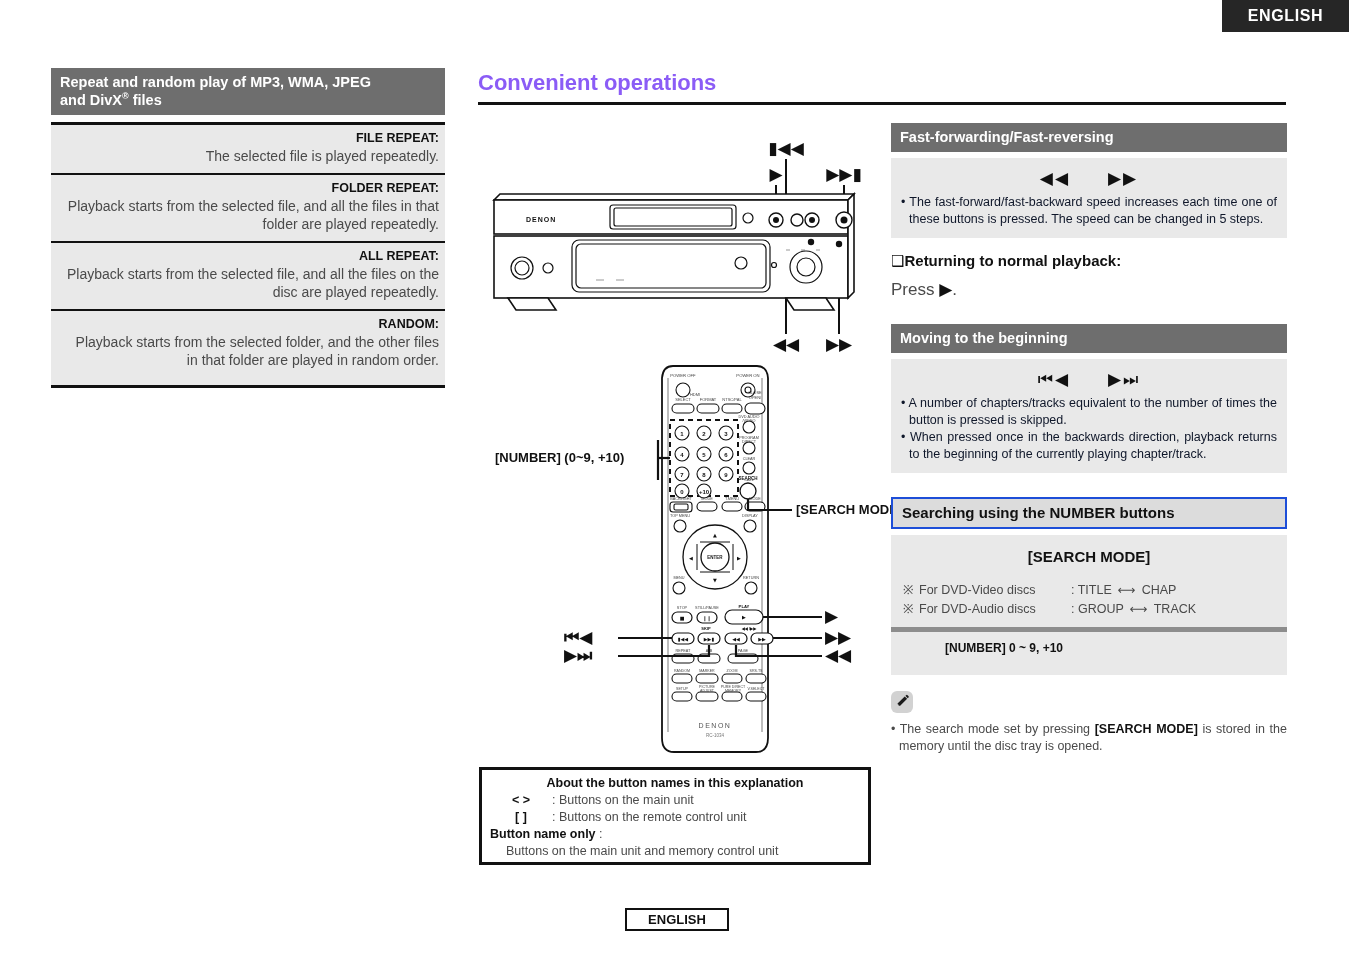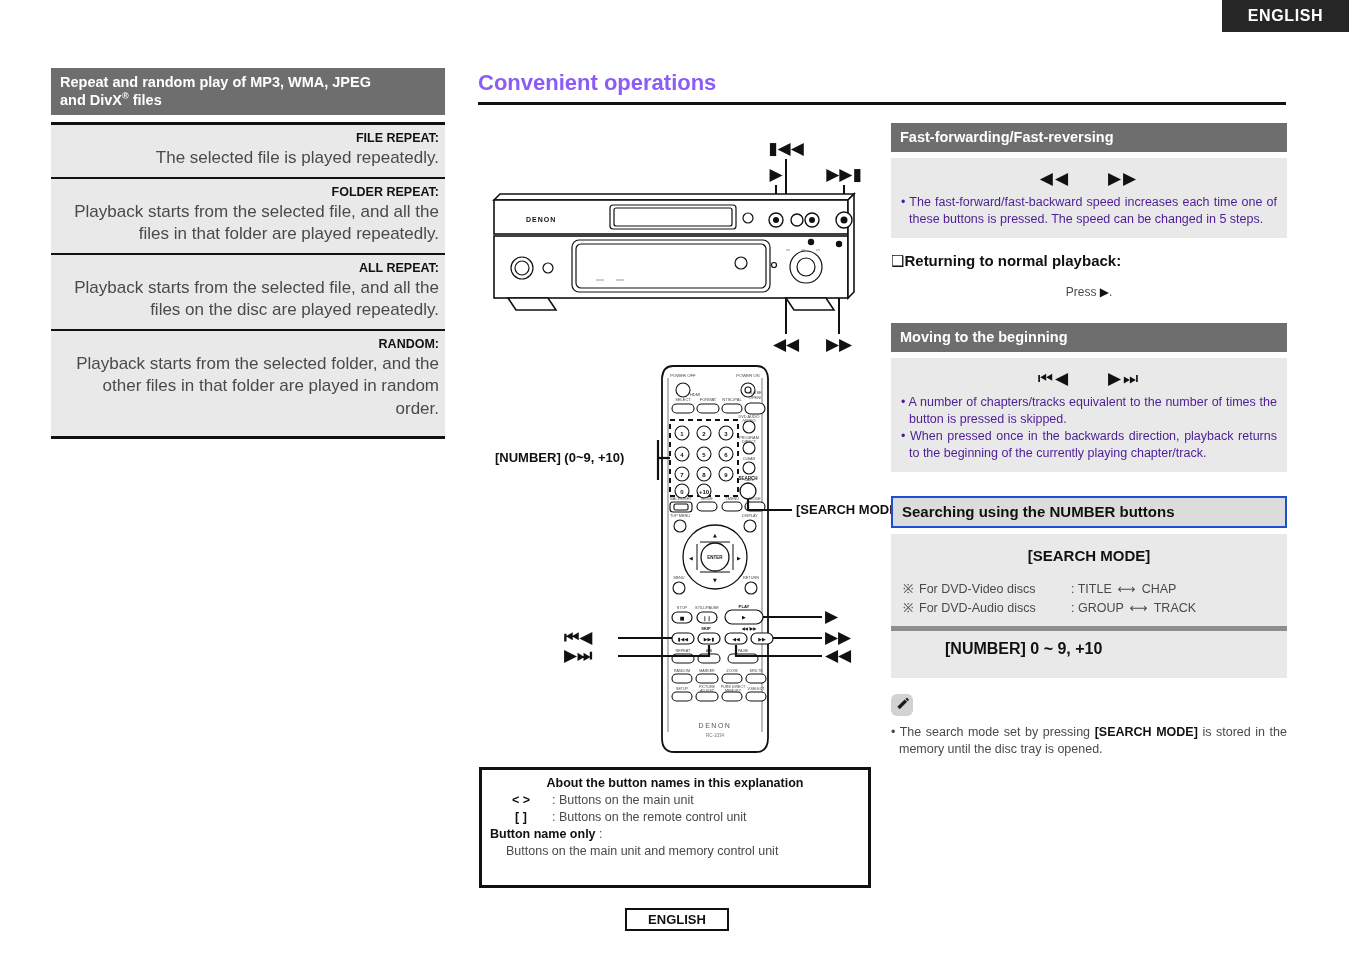--- a/index.html
+++ b/index.html
@@ -59,21 +59,21 @@
     padding: 5px 6px 7px 6px;
     border-top: 2px solid #111;
     text-align: right;
   }
   .repeat-item.first { border-top: 3px solid #111; }
   .repeat-term {
     font-size: 12.5px; font-weight: bold; color: #111;
     line-height: 1.35;
   }
   .repeat-desc {
-    font-size: 17px; color: #4a4a4a;
+    font-size: 14px; color: #4a4a4a;
     line-height: 1.33;
     padding-left: 6px;
   }
 
   
   .page-title {
     position: absolute; left: 478px; top: 70px;
     width: 808px;
     font-size: 22px; font-weight: bold; color: #8b5cf6;
     padding-bottom: 6px;
@@ -89,21 +89,21 @@
     white-space: nowrap;
   }
 
   
   .namebox {
     position: absolute; left: 479px; top: 767px;
     width: 392px;
     border: 3px solid #111;
     box-sizing: border-box;
     background: #fff;
-    padding: 6px 8px 24px;
+    padding: 6px 8px 1px;
   }
   .namebox-title {
     text-align: center; font-size: 12.5px; font-weight: bold; color: #111;
     margin-bottom: 2px;
   }
   .namebox-row { font-size: 12.5px; color: #4a4a4a; line-height: 1.35; display: flex; }
   .nb-sym { display:inline-block; width: 62px; text-align: center; color:#111; font-weight: bold;}
   .nb-only { font-size: 12.5px; font-weight: bold; color: #111; line-height:1.4;}
   .nb-last { font-size: 12.5px; color:#4a4a4a; padding-left: 16px; line-height:1.4;}
 
@@ -117,39 +117,39 @@
   }
 
   
   .right-col { position: absolute; left: 891px; top: 123px; width: 396px; }
   .rc-body {
     background: #e9e9e9;
     padding: 8px 10px 10px;
     box-sizing: border-box;
   }
   .bullet-line {
-    font-size: 12.5px; color: #4c1d95; line-height: 1.36;
+    font-size: 12.5px; color: #0f172a; line-height: 1.36;
     text-indent: -8px; padding-left: 8px;
     text-align: justify;
   }
   .glyph-center { text-align: center; font-size: 17px; color: #111; margin: 2px 0 6px; letter-spacing: 2px;}
   .sub-head {
     font-size: 15px; font-weight: bold; color:#111;
     margin-top: 14px;
   }
-  .sub-note { font-size: 12px; color:#4a4a4a; margin-top: 15px; text-align: center;}
+  .sub-note { font-size: 17px; color:#4a4a4a; margin-top: 9px;}
 
   .sm-panel { background:#e9e9e9; padding: 10px 12px 8px; box-sizing:border-box;}
   .sm-title { text-align:center; font-size:15px; font-weight:bold; color:#111; margin: 3px 0 16px;}
   .sm-row { font-size:12.5px; color:#4a4a4a; line-height:1.5; display:flex; }
   .sm-mark { width: 16px; color:#4a4a4a; }
   .sm-label { width: 152px; }
   .num-bar { background:#8d8d8d; height: 5px; }
   .num-panel { background:#e9e9e9; padding: 9px 12px 20px; box-sizing:border-box;}
-  .num-text { font-size:16px; font-weight:bold; color:#111; padding-left: 42px;}
+  .num-text { font-size:12px; font-weight:bold; color:#111; padding-left: 42px;}
 
   .note-icon {
     width: 22px; height: 22px; border-radius: 6px; background:#d2d2d2;
     display:flex; align-items:center; justify-content:center;
   }
   .note-block { margin-top: 16px; }
   .note-text {
     font-size: 12.5px; color:#4a4a4a; line-height:1.4; margin-top: 8px;
     text-indent:-8px; padding-left:8px; text-align: justify;
   }

